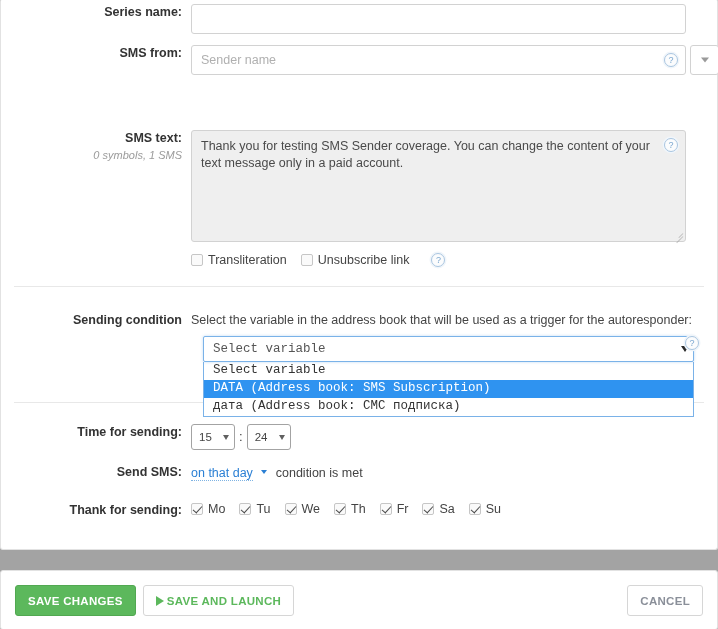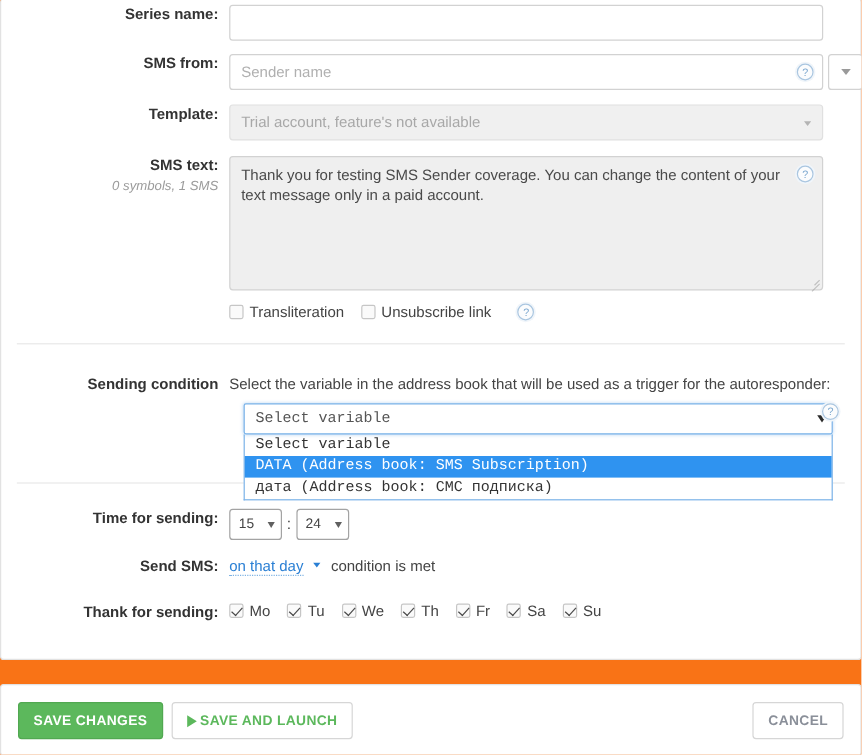--- a/index.html
+++ b/index.html
@@ -5,21 +5,21 @@
   * { box-sizing: border-box; }
   html, body {
     margin: 0; padding: 0;
     background: #ffffff;
     font-family: "Liberation Sans", sans-serif;
   }
   .screen {
     position: relative;
     width: 718px;
     height: 629px;
-    background: #f97316;
+    background: #a3a3a3;
     overflow: hidden;
   }
 
   
   .panel {
     position: absolute;
     left: 0; right: 0;
     background: #ffffff;
     border: 1px solid #e2e2e2;
     border-radius: 3px;
@@ -333,29 +333,20 @@
         <div style="position:relative;">
           <input class="txt with-help" type="text" placeholder="Sender name" style="">
           <span class="help help-abs" style="right:8px; top:8px;">?</span>
         </div>
         <div class="caret-box">
           <span class="caret"></span>
         </div>
       </div>
     </div>
 
-    <div class="row" style="top:88px;">
-      <div class="lbl">Template:</div>
-      <div class="ctl">
-        <div class="sel-disabled">
-          <span>Trial account, feature's not available</span>
-          <span class="caret"></span>
-        </div>
-      </div>
-    </div>
 
     <div class="row" style="top:131px;">
       <div class="lbl">
         <span>SMS text:</span>
         <span class="sub">0 symbols, 1 SMS</span>
       </div>
       <div class="ctl">
         <div style="position:relative; width:495px;">
           <textarea class="area" style="">Thank you for testing SMS Sender coverage. You can change the content of your text message only in a paid account.</textarea>
           <span class="help help-abs" style="right:8px; top:8px;">?</span>

